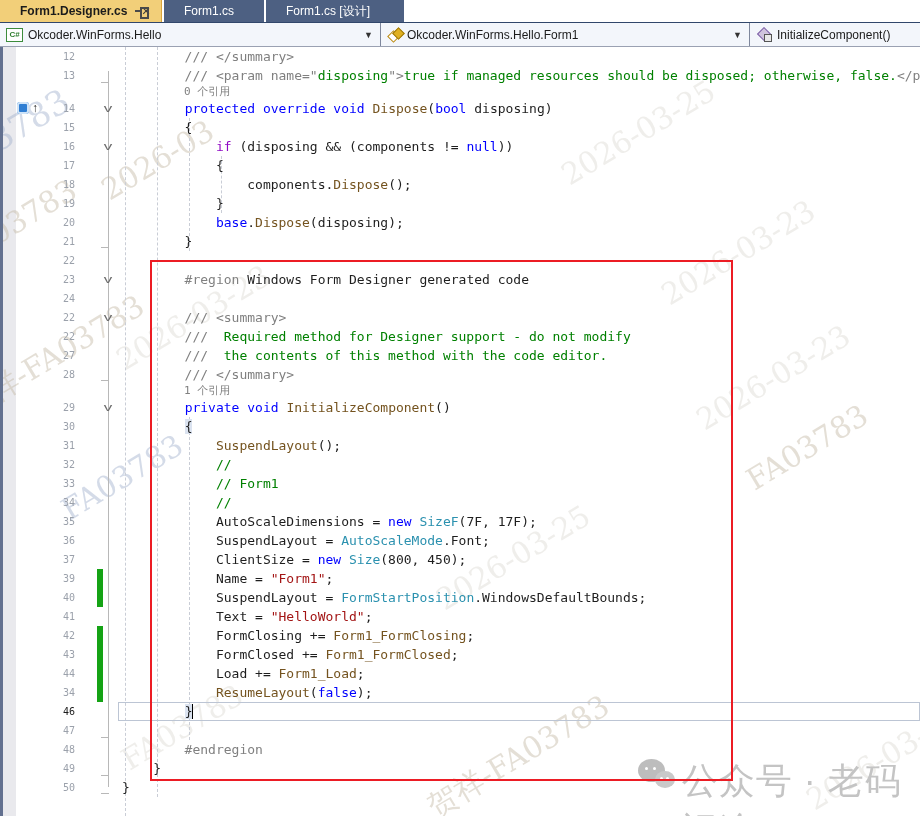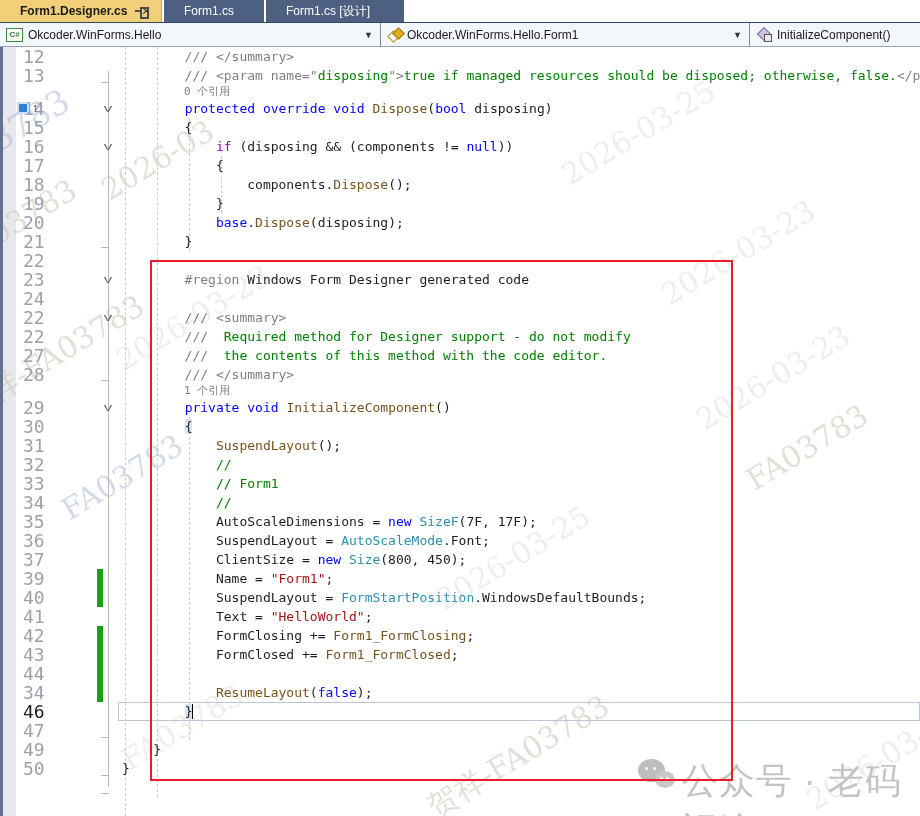--- a/index.html
+++ b/index.html
@@ -40,22 +40,22 @@
                       border:1px solid #555; }
 
   
   .editor { position:absolute; left:0; top:47px; width:920px; height:769px; background:#fff; overflow:hidden; }
   .edge-strip { position:absolute; left:0; top:0; width:3px; height:769px; background:#62708f; z-index:3; }
   .bp-margin { position:absolute; left:3px; top:0; width:13px; height:769px; background:#e9e9ed; z-index:0; }
 
   #code-rows { position:absolute; left:0; top:0; width:920px; z-index:1; }
   .row { position:relative; height:19px; line-height:19px; }
   .row.cl { height:14px; line-height:14px; }
-  .ln { position:absolute; left:0; top:0; width:75px; color:#9ba1ab;
-        font-family:"DejaVu Sans Mono", monospace; font-size:18px;margin-left:23px; }
+  .ln { position:absolute; left:0; top:0; width:75px; text-align:right; color:#9ba1ab;
+        font-family:"DejaVu Sans Mono", monospace; font-size:10px; }
   .row.cur .ln { color:#1b1b1b; }
   .fold { position:absolute; left:100px; top:0; width:16px; text-align:center; color:#6e6e6e; font-size:10px;
           transform:scaleX(1.7); }
   .ovr { position:absolute; left:17px; top:0; width:30px; height:19px; }
   .ovr .dot { position:absolute; left:0; top:3px; width:12px; height:12px; border-radius:3px; background:#2f7ed3;
               box-shadow:inset 0 0 0 2px #cfe3f7; }
   .ovr .arr { position:absolute; left:15px; top:0; color:#222; font-size:12px; }
   .code { position:absolute; left:122px; top:0; white-space:pre; font-family:"DejaVu Sans Mono", monospace;
           font-size:13px; color:#1e1e1e; }
   .row.cl .code { left:184px; font-size:11px; }
@@ -307,33 +307,38 @@
         <div class="row">
           <span class="ln">42</span>
           <span class="code"><span class="tk-p">            FormClosing += </span><span class="tk-m">Form1_FormClosing</span><span class="tk-p">;</span></span>
         </div>
         <div class="row">
           <span class="ln">43</span>
           <span class="code"><span class="tk-p">            FormClosed += </span><span class="tk-m">Form1_FormClosed</span><span class="tk-p">;</span></span>
         </div>
         <div class="row">
           <span class="ln">44</span>
+          <span class="code"><span class="tk-p">            Load += </span><span class="tk-m">Form1_Load</span><span class="tk-p">;</span></span>
         </div>
         <div class="row">
           <span class="ln">34</span>
           <span class="code"><span class="tk-p">            </span><span class="tk-m">ResumeLayout</span><span class="tk-p">(</span><span class="tk-k">false</span><span class="tk-p">);</span></span>
         </div>
         <div class="row cur">
           <div class="curbox"></div>
           <span class="ln">46</span>
           <span class="code"><span class="tk-p">        </span><span class="tk-b">}</span><span class="caret"></span></span>
         </div>
         <div class="row">
           <span class="ln">47</span>
           <span class="code"></span>
+        </div>
+        <div class="row">
+          <span class="ln">48</span>
+          <span class="code"><span class="tk-g">        #endregion</span></span>
         </div>
         <div class="row">
           <span class="ln">49</span>
           <span class="code"><span class="tk-p">    }</span></span>
         </div>
         <div class="row">
           <span class="ln">50</span>
           <span class="code"><span class="tk-p">}</span></span>
         </div>
       </div>

